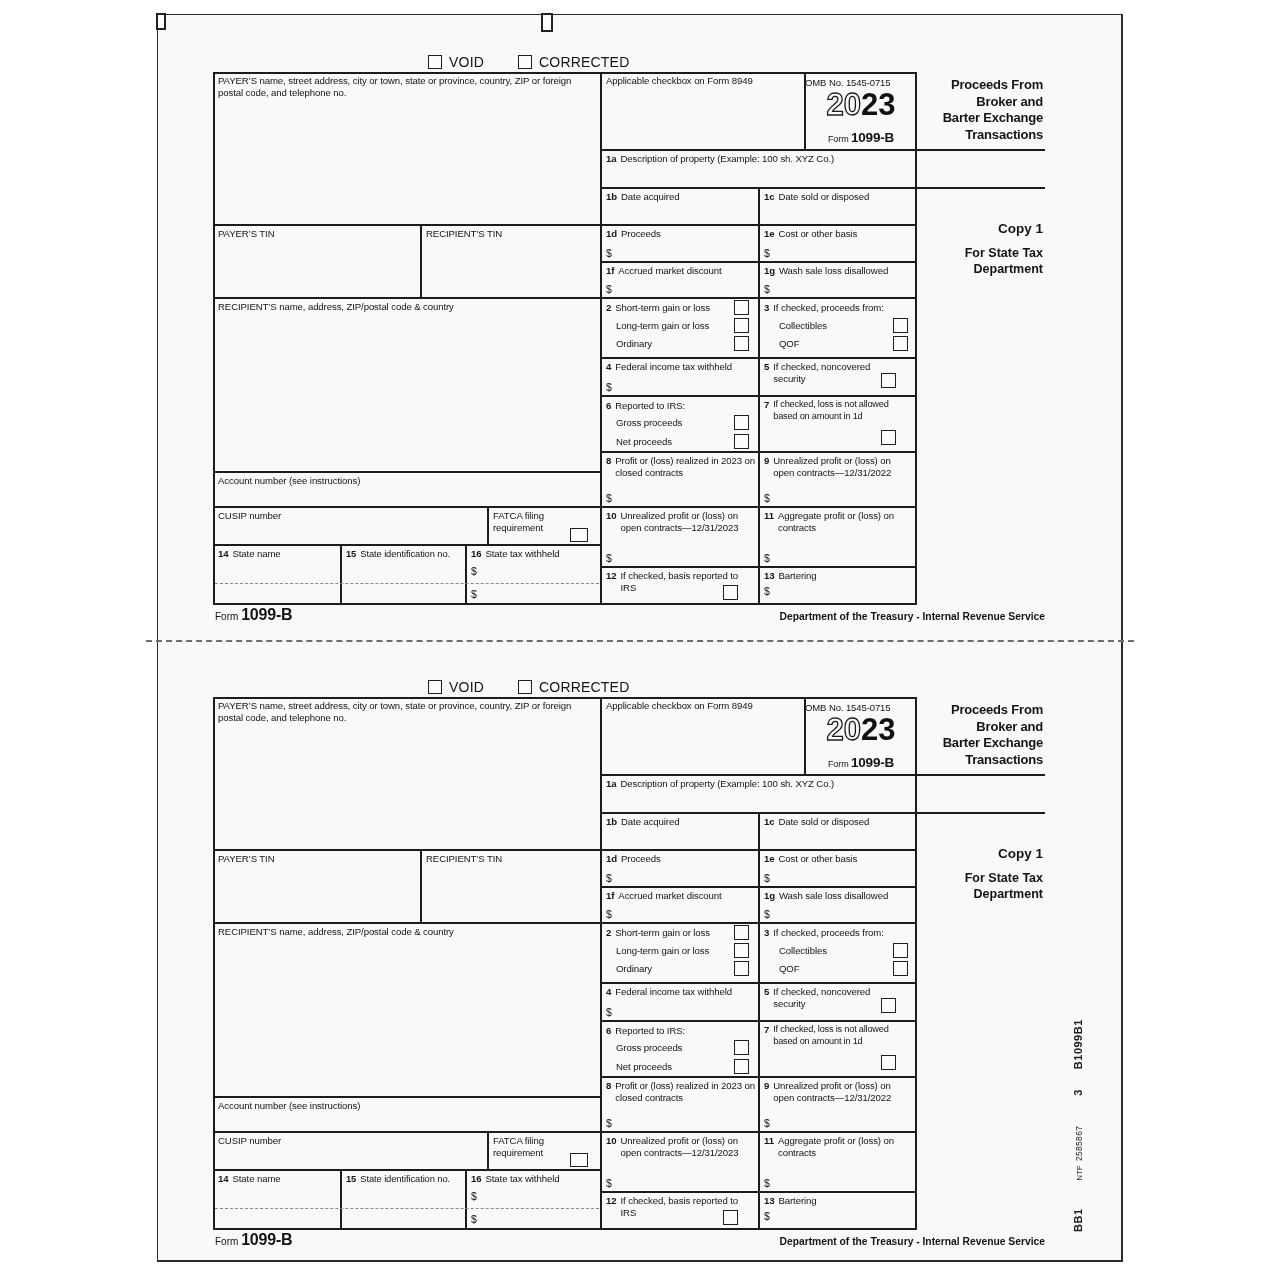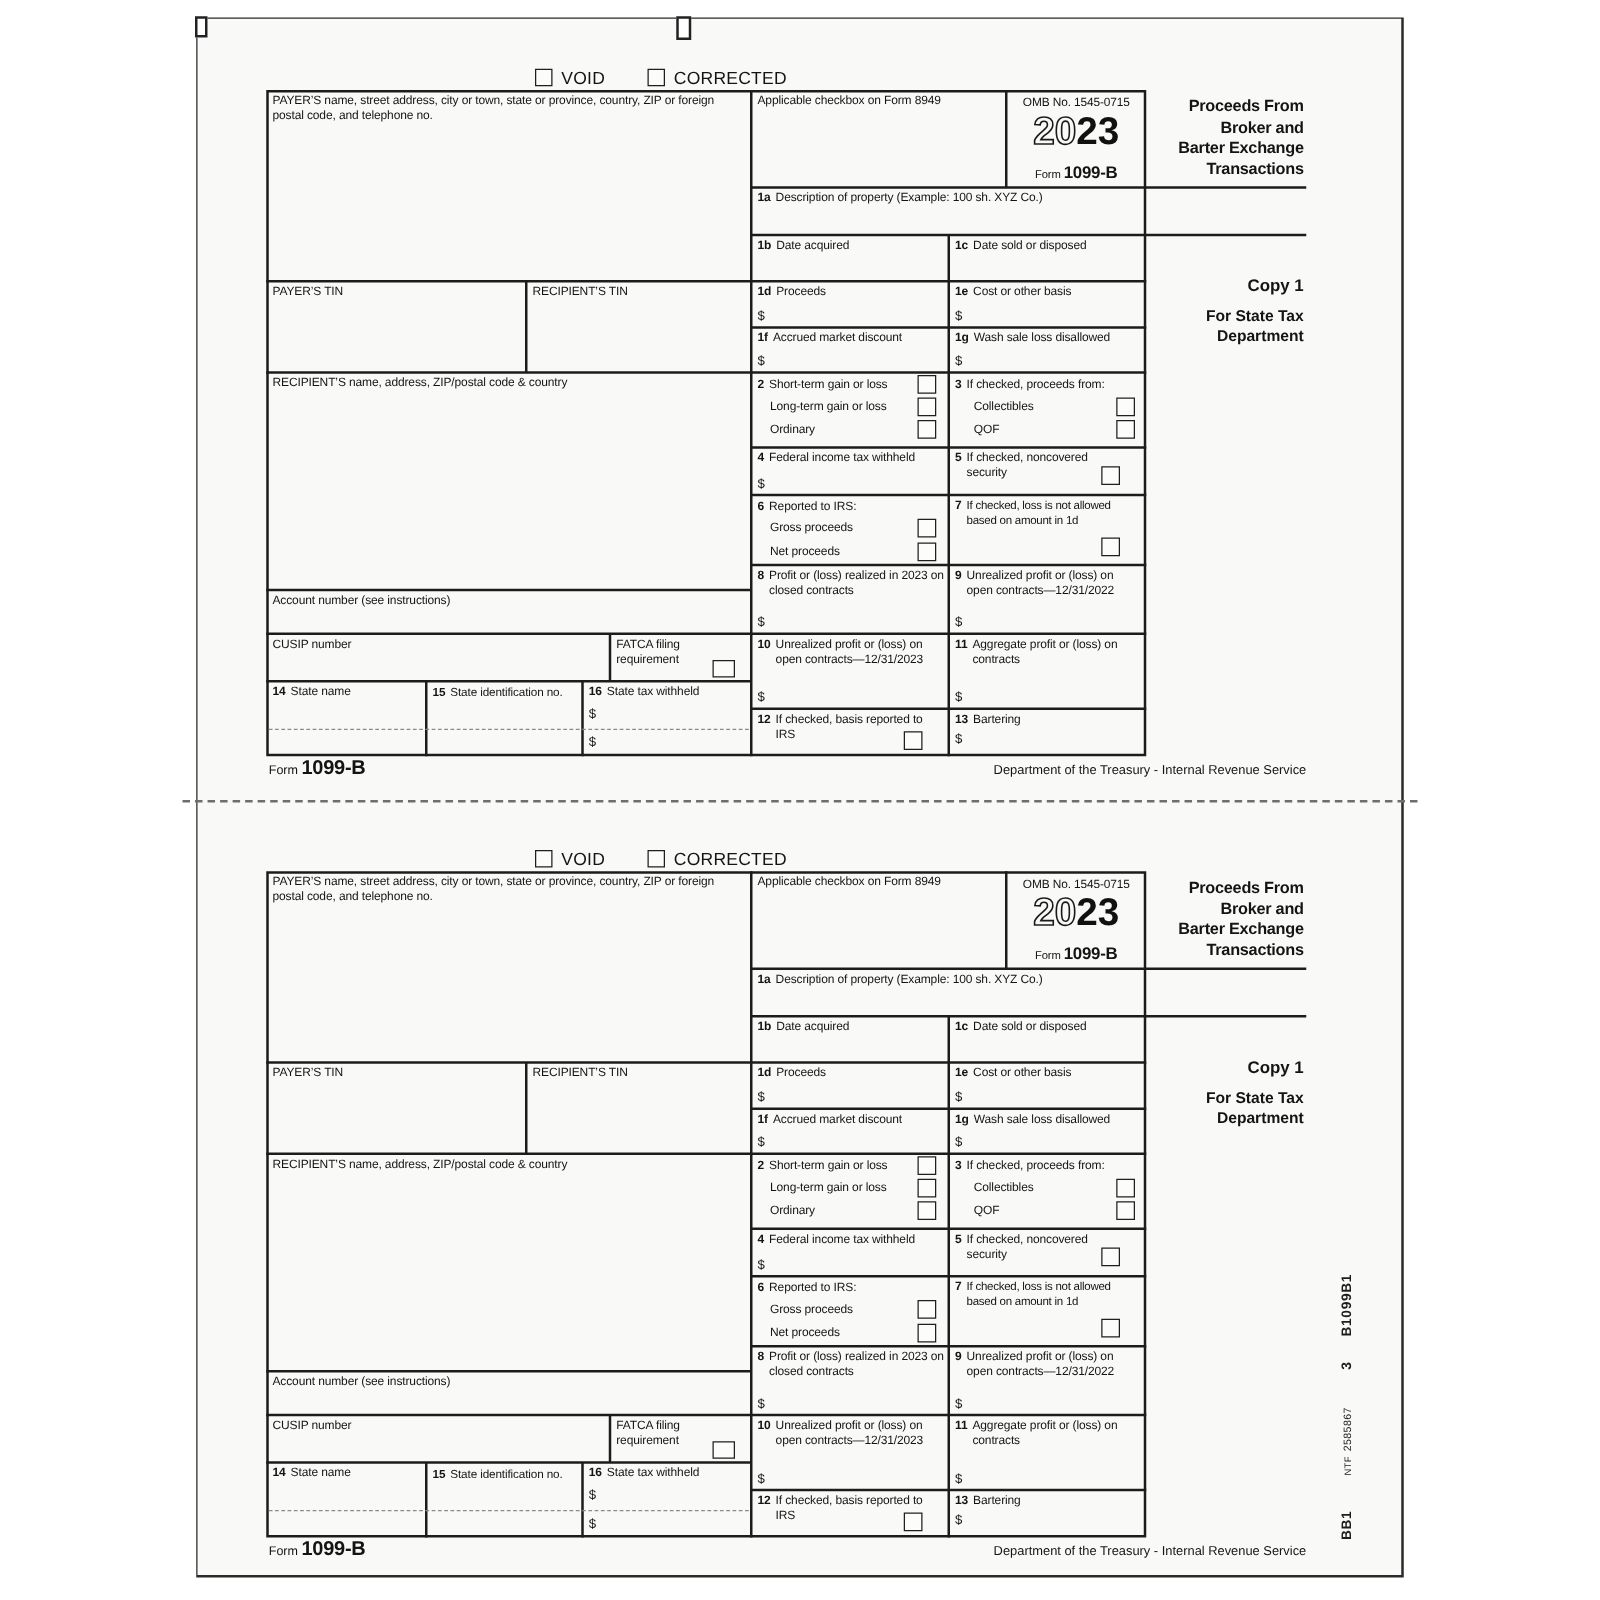--- a/index.html
+++ b/index.html
@@ -21,35 +21,35 @@
 
   .cell { position:absolute; font-size:9.6px; line-height:1.26; letter-spacing:-0.1px; color:#141414; }
   .row  { position:absolute; left:5px; right:3px; top:3px; display:flex; align-items:flex-start; }
   .num  { font-weight:700; margin-right:4px; flex:none; }
   .dollar { position:absolute; left:5px; bottom:2px; font-size:10.5px; }
   .cbx { position:absolute; width:15px; height:15px; border:1.5px solid #1f1f1f; background:#fcfcfb; }
   .cbx14 { width:14px; height:14px; }
 
   .void-label { position:absolute; top:-1px; font-size:14px; letter-spacing:0.2px; }
 
-  .omb-no { position:absolute; top:5px; left:0; width:100%; text-align:center; font-size:9.5px; white-space:nowrap; }
+  .omb-no { position:absolute; top:5px; left:0; width:100%; font-size:9.5px; white-space:nowrap; }
   .year { position:absolute; top:17px; left:0; width:100%; text-align:center; font-size:31px; font-weight:700; line-height:1; letter-spacing:0; }
   .y-outline { color:#f9f9f8; -webkit-text-stroke:1.3px #1a1a1a; }
   .y-solid { color:#111; }
   .omb-form { position:absolute; bottom:4px; left:0; width:100%; text-align:center; font-size:9px; }
   .omb-form b { font-size:13.5px; letter-spacing:-0.2px; }
 
   .title-block { position:absolute; left:706px; top:22px; width:124px; }
   .title-line { font-weight:700; font-size:13px; line-height:16.5px; text-align:right; letter-spacing:-0.2px; }
   .copy-label { position:absolute; left:706px; top:166px; width:124px; text-align:right; font-weight:700; font-size:13.5px; }
   .copy-for { position:absolute; left:706px; top:191px; width:124px; text-align:right; font-weight:700; font-size:12.5px; line-height:15.5px; }
 
   .footer-form { position:absolute; left:2px; top:551px; font-size:10px; }
   .footer-form b { font-size:16px; letter-spacing:-0.2px; }
-  .footer-dept { position:absolute; right:0; top:556px; font-size:10.3px; }
+  .footer-dept { position:absolute; right:0; top:556px; font-size:10.3px;font-weight:bold; }
 
   .side-code { position:absolute; left:976px; top:1120px; width:208px; height:16px;
                transform:rotate(-90deg); display:flex; align-items:baseline; white-space:nowrap; color:#1d1d1d; }
   .sc-b { font-weight:700; font-size:11px; letter-spacing:0.5px; }
   .sc-s { font-size:7.5px; letter-spacing:0.3px; }
 </style>
 </head>
 <body>
 
 <div class="page-border"></div>

